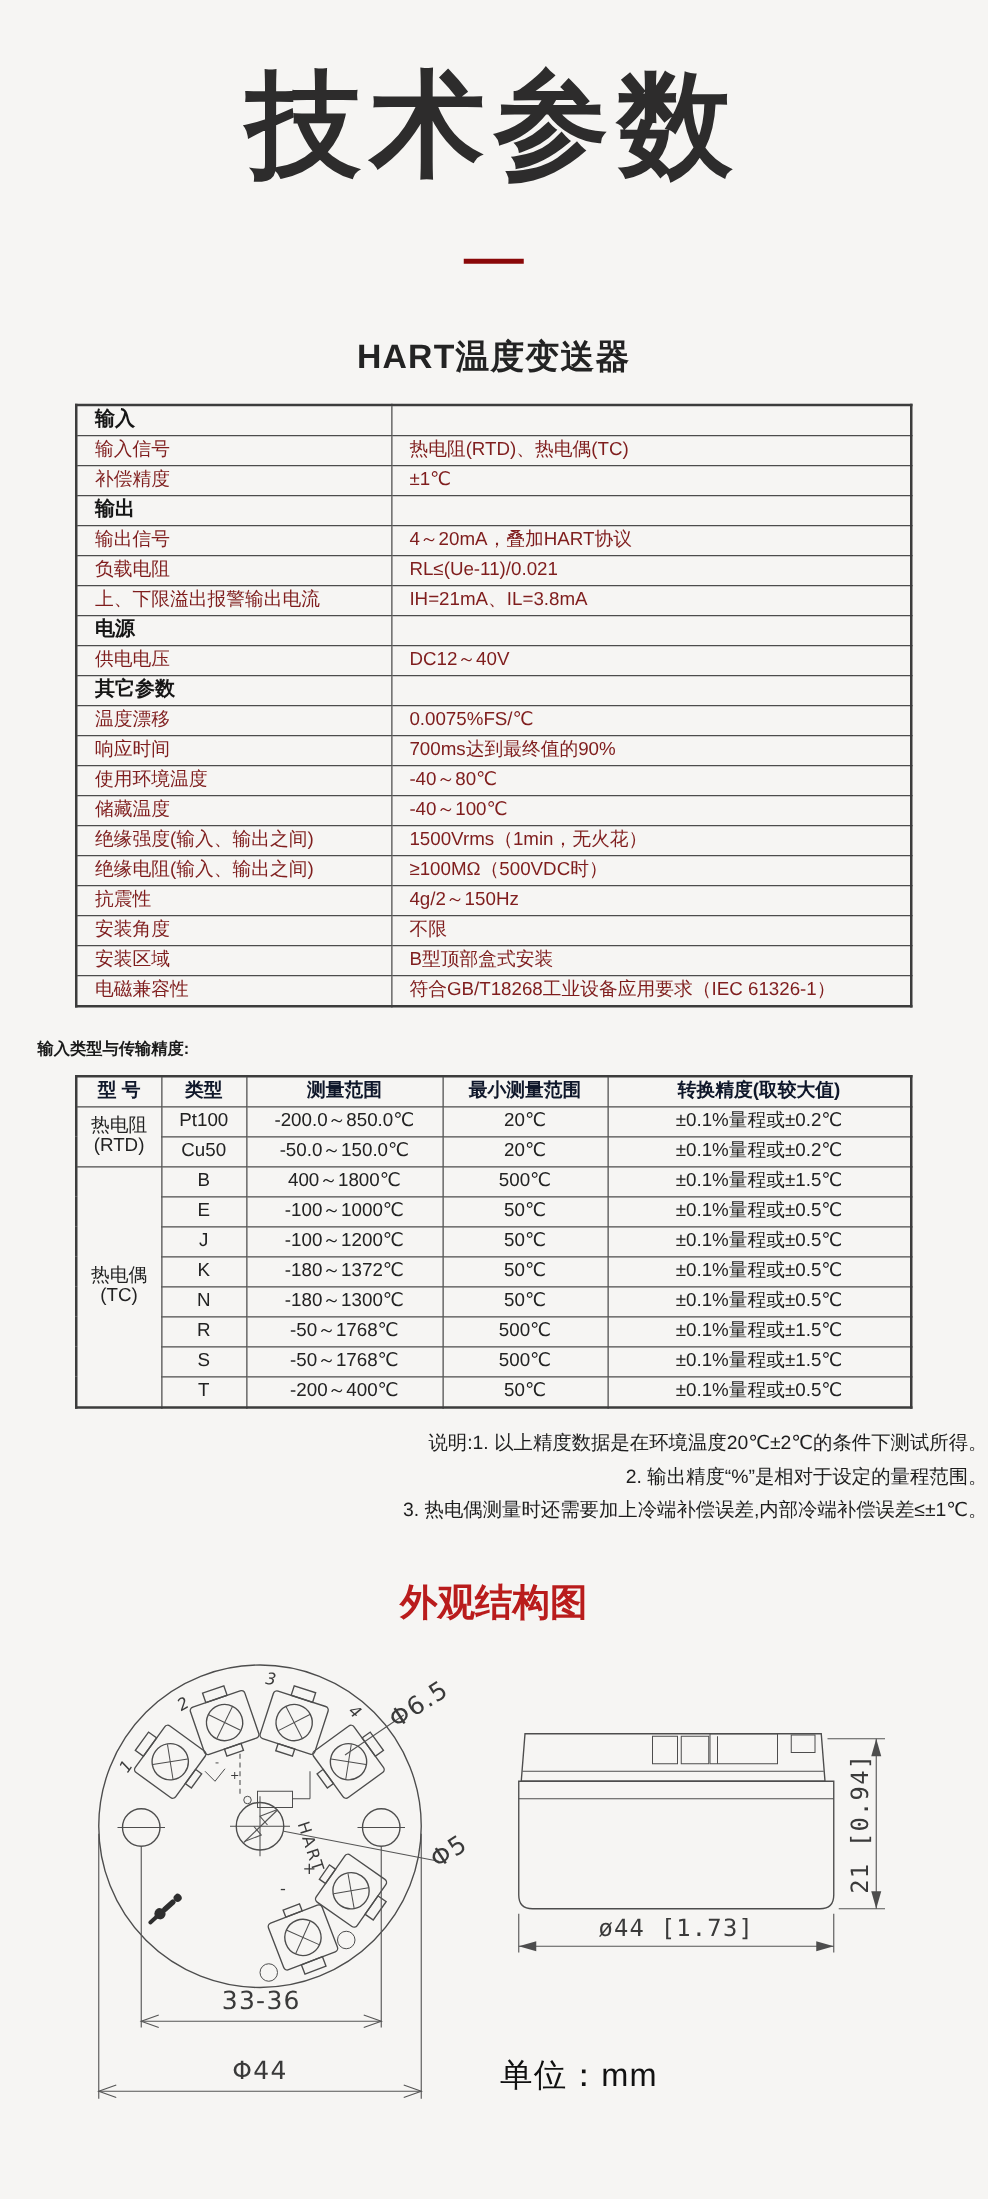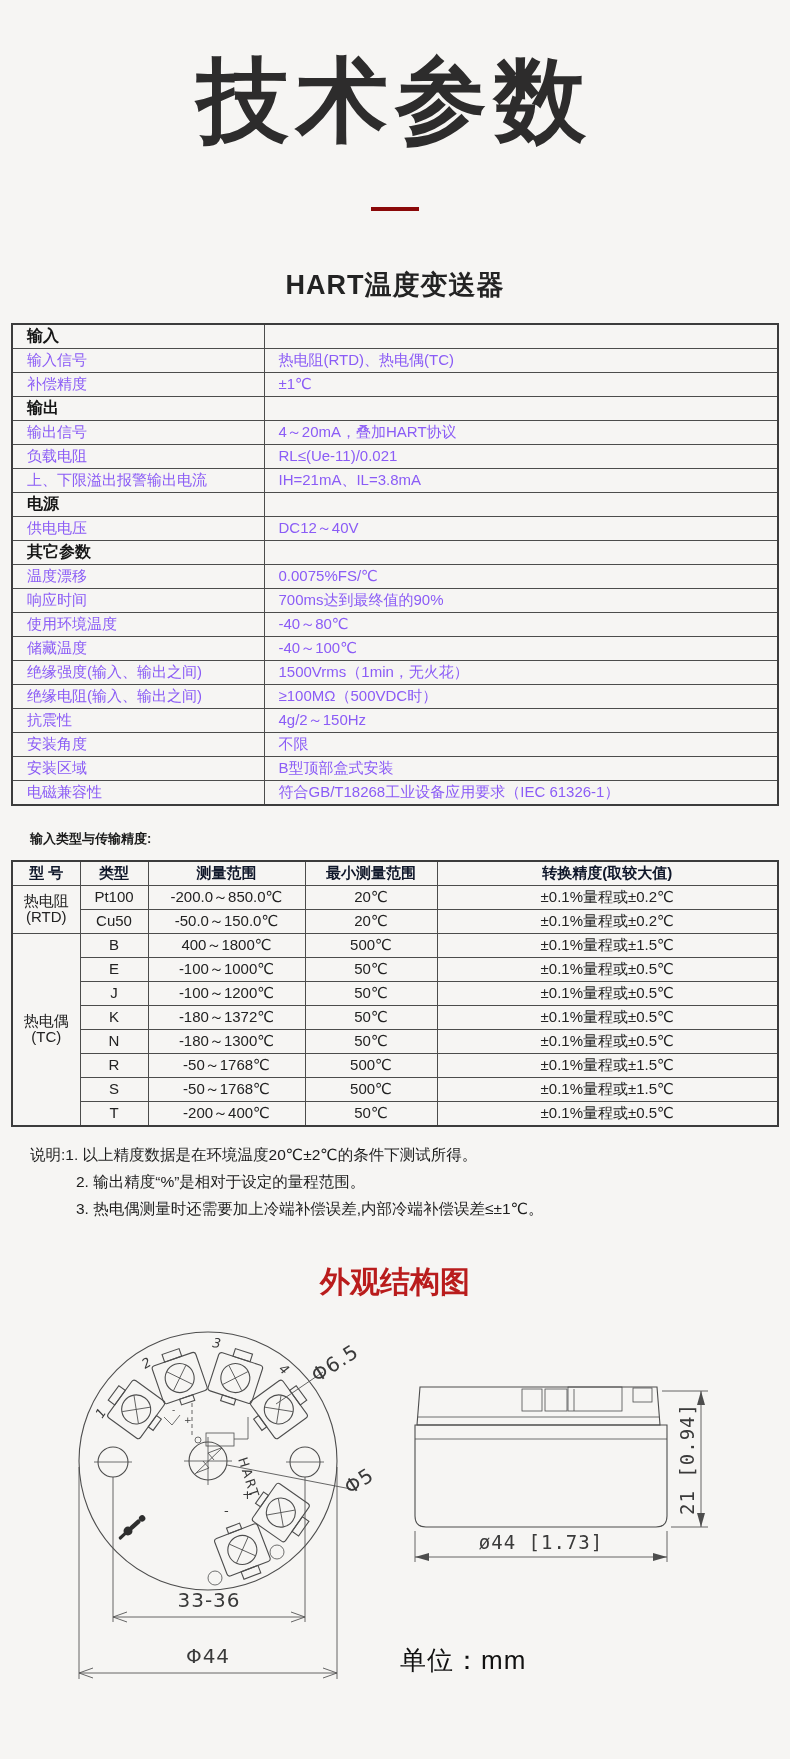--- a/index.html
+++ b/index.html
@@ -4,33 +4,33 @@
 <style>
   html,body{margin:0;padding:0;}
   body{background:#f6f5f3;font-family:"Liberation Sans","DejaVu Sans",sans-serif;color:#1f1f1f;}
   .page{position:relative;width:790px;height:1759px;margin:0 auto;background:#f6f5f3;overflow:hidden;}
 
   .main-title{margin:0;padding-top:52px;text-align:center;font-size:92px;line-height:1.05;
     font-weight:900;color:#2d2c2c;letter-spacing:7px;}
   .accent-dash{width:48px;height:4px;margin:58px auto 0;background:#8a0808;}
   .product-heading{margin:56px 0 0;text-align:center;font-size:27px;font-weight:700;color:#232323;letter-spacing:1px;}
 
-  table{border-collapse:collapse;table-layout:fixed;width:768px;margin:20px auto 0;background:transparent;}
+  table{border-collapse:collapse;table-layout:fixed;width:670px;margin:20px auto 0;background:transparent;}
   .spec-table{border:2px solid #3c3c3c;}
   .spec-table td{border:1px solid #4c4c4c;height:23px;font-size:15px;line-height:1.1;
-    padding:0 4px 0 14px;vertical-align:middle;color:#8b5cf6;overflow:hidden;white-space:nowrap;}
+    padding:0 4px 0 14px;vertical-align:middle;color:#7f1d1d;overflow:hidden;white-space:nowrap;}
   .spec-table td.sec{font-weight:700;font-size:16px;color:#161616;}
 
   .acc-label{margin:24px 0 0 30px;font-size:13px;font-weight:700;color:#1b1b1b;}
   .acc-table{border:2px solid #3c3c3c;margin-top:12px;}
   .acc-table th,.acc-table td{border:1px solid #4c4c4c;height:23px;text-align:center;
     font-size:15px;line-height:1.05;padding:0 2px;color:#222;overflow:hidden;}
   .acc-table th{font-weight:700;color:#0f172a;}
 
-  .notes{margin:14px 0 0 30px;font-size:15.5px;color:#1d1d1d;}
+  .notes{margin:14px 0 0 30px;font-size:15.5px;color:#1d1d1d;text-align:right;}
   .note{line-height:27px;}
   .note.indent{padding-left:46px;}
 
   .structure-heading{margin:40px 0 0;text-align:center;font-size:30px;font-weight:700;color:#b91c1c;}
 
   .drawing-area{position:relative;height:405px;margin-top:6px;}
   .topview{position:absolute;left:36px;top:0;}
   .sideview{position:absolute;left:398px;top:60px;}
   .unit-label{position:absolute;left:400px;top:334px;font-size:26px;font-weight:500;letter-spacing:1px;color:#111;}
 

